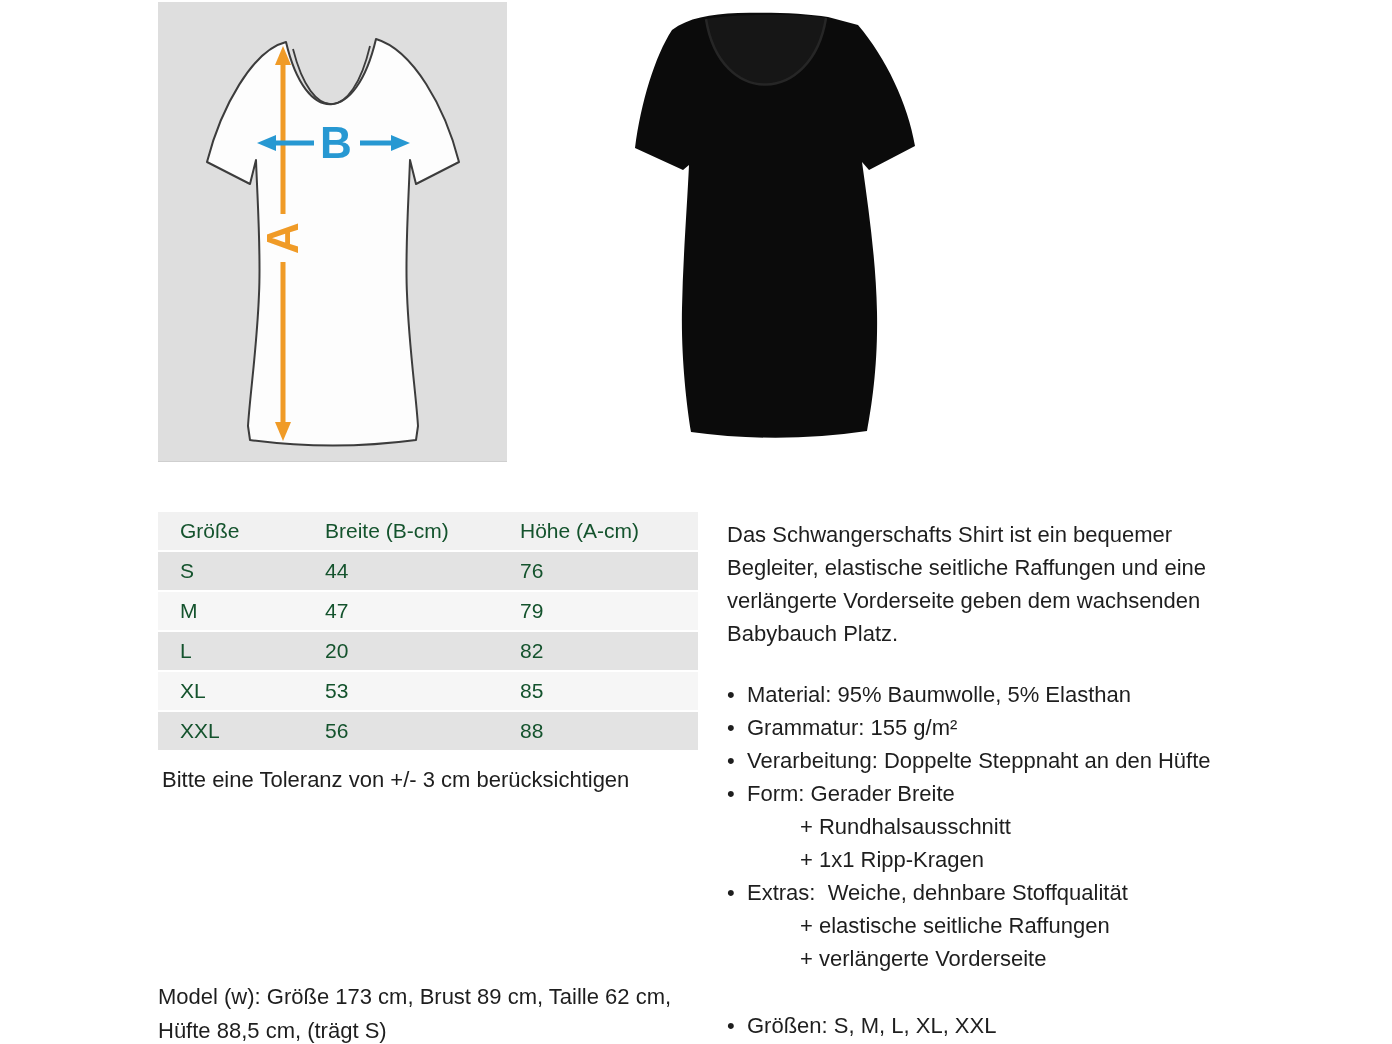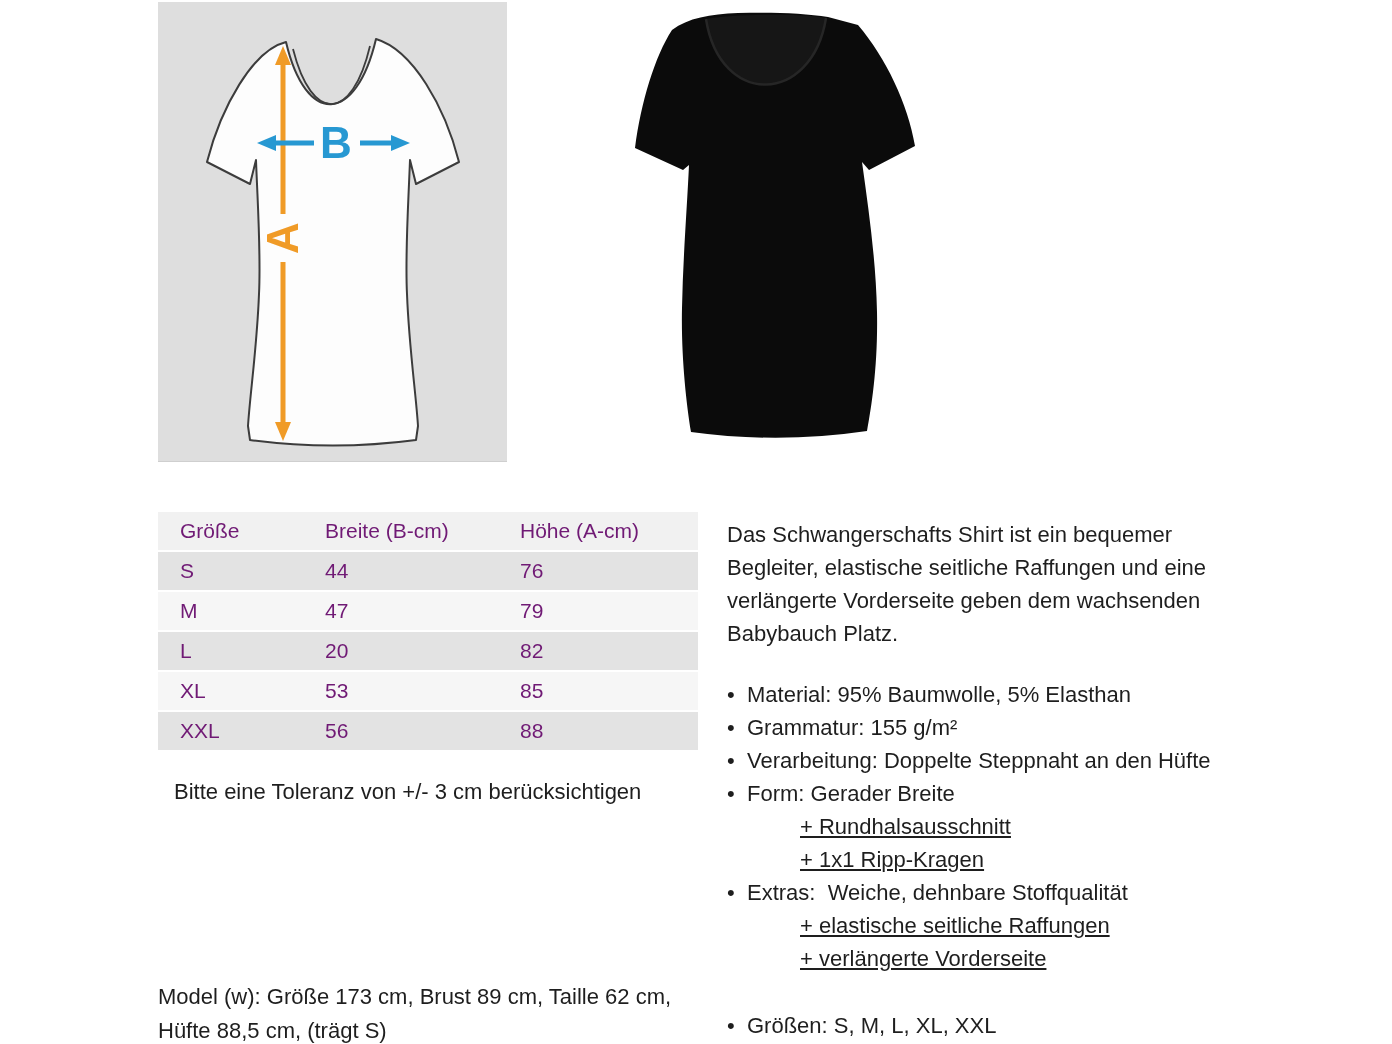--- a/index.html
+++ b/index.html
@@ -11,38 +11,38 @@
                background:#dedede;border-bottom:1px solid #cfcfcf;}
   .diagram-box svg,.photo-box svg{display:block;width:100%;height:100%;}
 
   
   .photo-box{position:absolute;left:560px;top:0;width:420px;height:470px;background:#fff;}
 
   
   .size-table{position:absolute;left:158px;top:512px;width:540px;
               border-collapse:collapse;table-layout:fixed;}
   .size-table th,.size-table td{height:38px;padding:0 0 0 22px;text-align:left;
-              font-size:21px;font-weight:normal;color:#701a75;border-bottom:2px solid #fff;}
+              font-size:21px;font-weight:normal;color:#14532d;border-bottom:2px solid #fff;}
   .size-table thead tr{background:#f1f1f1;}
   .size-table tbody tr:nth-child(odd){background:#e3e3e3;}
   .size-table tbody tr:nth-child(even){background:#f6f6f6;}
 
-  .tolerance{position:absolute;left:158px;top:763px;margin:16px;font-size:22px;white-space:pre;}
+  .tolerance{position:absolute;left:158px;top:763px;margin:4px;font-size:22px;white-space:pre;}
 
   .model-info{position:absolute;left:158px;top:980px;width:620px;margin:0;
               font-size:22px;line-height:34px;}
   .model-info b{font-weight:normal;text-align:right;}
   .model-info span{white-space:pre;}
 
   
   .right-col{position:absolute;left:727px;top:504px;width:600px;margin-top:14px;}
   .intro div{font-size:22px;line-height:33px;white-space:pre;}
   .features{margin-top:28px;font-size:22px;line-height:33px;}
   .feat-row{display:flex;}
-  .feat-row.indent{padding-left:73px;text-decoration:underline;}
+  .feat-row.indent{padding-left:73px;}
   .feat-row.gap{margin-top:34px;}
   .feat-marker{flex:0 0 20px;width:20px;}
   .feat-text{white-space:pre;}
 </style>
 </head>
 <body>
 
 <div class="canvas">
 
   <section class="diagram-box">

